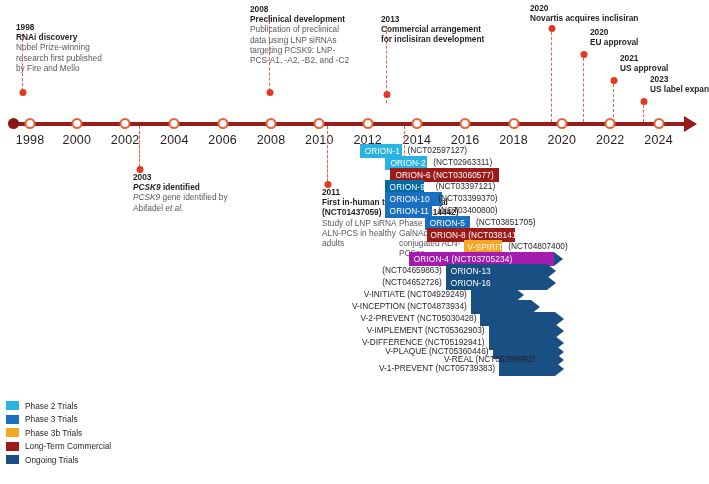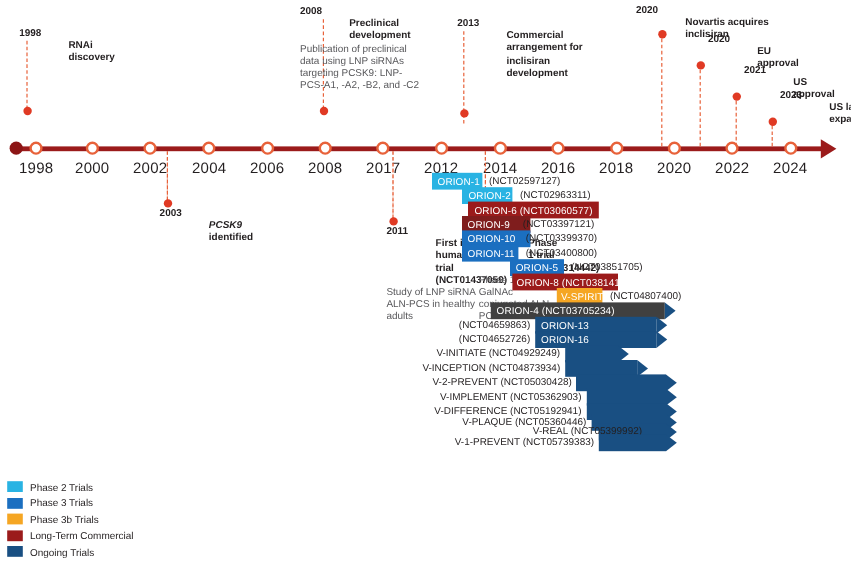--- a/index.html
+++ b/index.html
@@ -67,21 +67,21 @@
     transform:translateX(-50%);
   }
   .ev-box{
     position:absolute;
     font-size:8.3px;
     line-height:10.2px;
     color:#58585b;
     white-space:normal;
   }
   .ev-year{font-weight:bold;color:#231f20;display:block;}
-  .ev-title{font-weight:bold;color:#231f20;display:block;margin-left:41px;}
+  .ev-title{font-weight:bold;color:#231f20;display:block;}
   .ev-title i,.ev-body i{font-style:italic;}
   .ev-body{display:block;color:#58585b;}
 
   
   .trial-row{position:absolute;height:14px;}
   .bar{
     position:absolute;top:0;height:14px;
     box-sizing:border-box;
     display:flex;align-items:center;
     font-size:8.3px;color:#ffffff;
@@ -133,21 +133,21 @@
         <div class="tick-label" style="left: 76.8455px;">2000</div>
         <div class="tick" style="left: 125.186px;"></div>
         <div class="tick-label" style="left: 125.186px;">2002</div>
         <div class="tick" style="left: 174.333px;"></div>
         <div class="tick-label" style="left: 174.333px;">2004</div>
         <div class="tick" style="left: 222.674px;"></div>
         <div class="tick-label" style="left: 222.674px;">2006</div>
         <div class="tick" style="left: 271.015px;"></div>
         <div class="tick-label" style="left: 271.015px;">2008</div>
         <div class="tick" style="left: 319.356px;"></div>
-        <div class="tick-label" style="left: 319.356px;">2017</div>
+        <div class="tick-label" style="left: 319.356px;">2010</div>
         <div class="tick" style="left: 367.697px;"></div>
         <div class="tick-label" style="left: 367.697px;">2012</div>
         <div class="tick" style="left: 416.843px;"></div>
         <div class="tick-label" style="left: 416.843px;">2014</div>
         <div class="tick" style="left: 465.184px;"></div>
         <div class="tick-label" style="left: 465.184px;">2016</div>
         <div class="tick" style="left: 513.525px;"></div>
         <div class="tick-label" style="left: 513.525px;">2018</div>
         <div class="tick" style="left: 561.866px;"></div>
         <div class="tick-label" style="left: 561.866px;">2020</div>
@@ -157,20 +157,21 @@
         <div class="tick-label" style="left: 658.548px;">2024</div>
       </div>
   </div>
 
   <div id="events-above">
       <div class="stem" style="left: 22px; top: 34px; height: 57px;"></div>
       <div class="ev-dot" style="left: 22.5px; top: 89px;"></div>
       <div class="ev-box" style="left: 16px; top: 22px; width: 96px;">
         <span class="ev-year">1998</span>
         <span class="ev-title">RNAi discovery</span>
+        <span class="ev-body">Nobel Prize-winning research first published by Fire and Mello</span>
       </div>
       <div class="stem" style="left: 269px; top: 16px; height: 75px;"></div>
       <div class="ev-dot" style="left: 269.5px; top: 89px;"></div>
       <div class="ev-box" style="left: 250px; top: 4px; width: 100px;">
         <span class="ev-year">2008</span>
         <span class="ev-title">Preclinical development</span>
         <span class="ev-body">Publication of preclinical data using LNP siRNAs targeting PCSK9: LNP-PCS-A1, -A2, -B2, and -C2</span>
       </div>
       <div class="stem" style="left: 386px; top: 26px; height: 77px;"></div>
       <div class="ev-dot" style="left: 386.5px; top: 91px;"></div>
@@ -203,20 +204,21 @@
         <span class="ev-title">US label expansion</span>
       </div>
     </div>
 
   <div id="events-below">
       <div class="stem" style="left: 139px; top: 126px; height: 41px;"></div>
       <div class="ev-dot" style="left: 139.5px; top: 166px;"></div>
       <div class="ev-box" style="left: 133px; top: 172px; width: 96px;">
         <span class="ev-year">2003</span>
         <span class="ev-title"><i>PCSK9</i> identified</span>
+        <span class="ev-body"><i>PCSK9</i> gene identified by Abifadel <i>et al.</i></span>
       </div>
       <div class="stem" style="left: 327px; top: 126px; height: 56px;"></div>
       <div class="ev-dot" style="left: 327.5px; top: 181px;"></div>
       <div class="ev-box" style="left: 322px; top: 187px; width: 80px;">
         <span class="ev-year">2011</span>
         <span class="ev-title">First in-human trial (NCT01437059)</span>
         <span class="ev-body">Study of LNP siRNA ALN-PCS in healthy adults</span>
       </div>
       <div class="stem" style="left: 404px; top: 126px; height: 56px;"></div>
       <div class="ev-dot" style="left: 404.5px; top: 181px;"></div>
@@ -239,21 +241,21 @@
           <span>ORION-2</span>
         </div>
         <div class="nct right" style="left: 433.317px;">(NCT02963311)</div>
       </div>
       <div class="trial-row" style="left: 0px; top: 168.21px; width: 709px;">
         <div class="bar center" style="left: 390.256px; width: 108.767px; background: rgb(155, 27, 27);">
           <span>ORION-6 (NCT03060577)</span>
         </div>
       </div>
       <div class="trial-row" style="left: 0px; top: 180.198px; width: 709px;">
-        <div class="bar" style="left: 384.616px; width: 57px; background: #7f1d1d;">
+        <div class="bar" style="left: 384.616px; width: 39px; background: #0369a1;">
           <span>ORION-9</span>
         </div>
         <div class="nct right" style="left: 435.734px;">(NCT03397121)</div>
       </div>
       <div class="trial-row" style="left: 0px; top: 192.186px; width: 709px;">
         <div class="bar" style="left: 384.616px; width: 57px; background: rgb(27, 111, 192);">
           <span>ORION-10</span>
         </div>
         <div class="nct right" style="left: 438.151px;">(NCT03399370)</div>
       </div>
@@ -274,21 +276,21 @@
           <span>ORION-8 (NCT03814187)</span>
         </div>
       </div>
       <div class="trial-row" style="left: 0px; top: 240.138px; width: 709px;">
         <div class="bar center" style="left: 463.573px; width: 38.6727px; background: rgb(245, 166, 35);">
           <span>V-SPIRIT</span>
         </div>
         <div class="nct right" style="left: 508.245px;">(NCT04807400)</div>
       </div>
       <div class="trial-row" style="left: 0px; top: 252.126px; width: 709px;">
-        <div class="bar arrow" style="left: 408.786px; width: 145.023px; background: #404040;">
+        <div class="bar arrow" style="left: 408.786px; width: 145.023px; background: #a21caf;">
           <span>ORION-4 (NCT03705234)</span>
         </div>
       </div>
       <div class="trial-row" style="left: 0px; top: 264.114px; width: 709px;">
         <div class="bar arrow" style="left: 445.848px; width: 100.71px; background: rgb(25, 79, 130);">
           <span>ORION-13</span>
         </div>
         <div class="nct left" style="right: 267.152px;">(NCT04659863)</div>
       </div>
       <div class="trial-row" style="left: 0px; top: 276.102px; width: 709px;">

